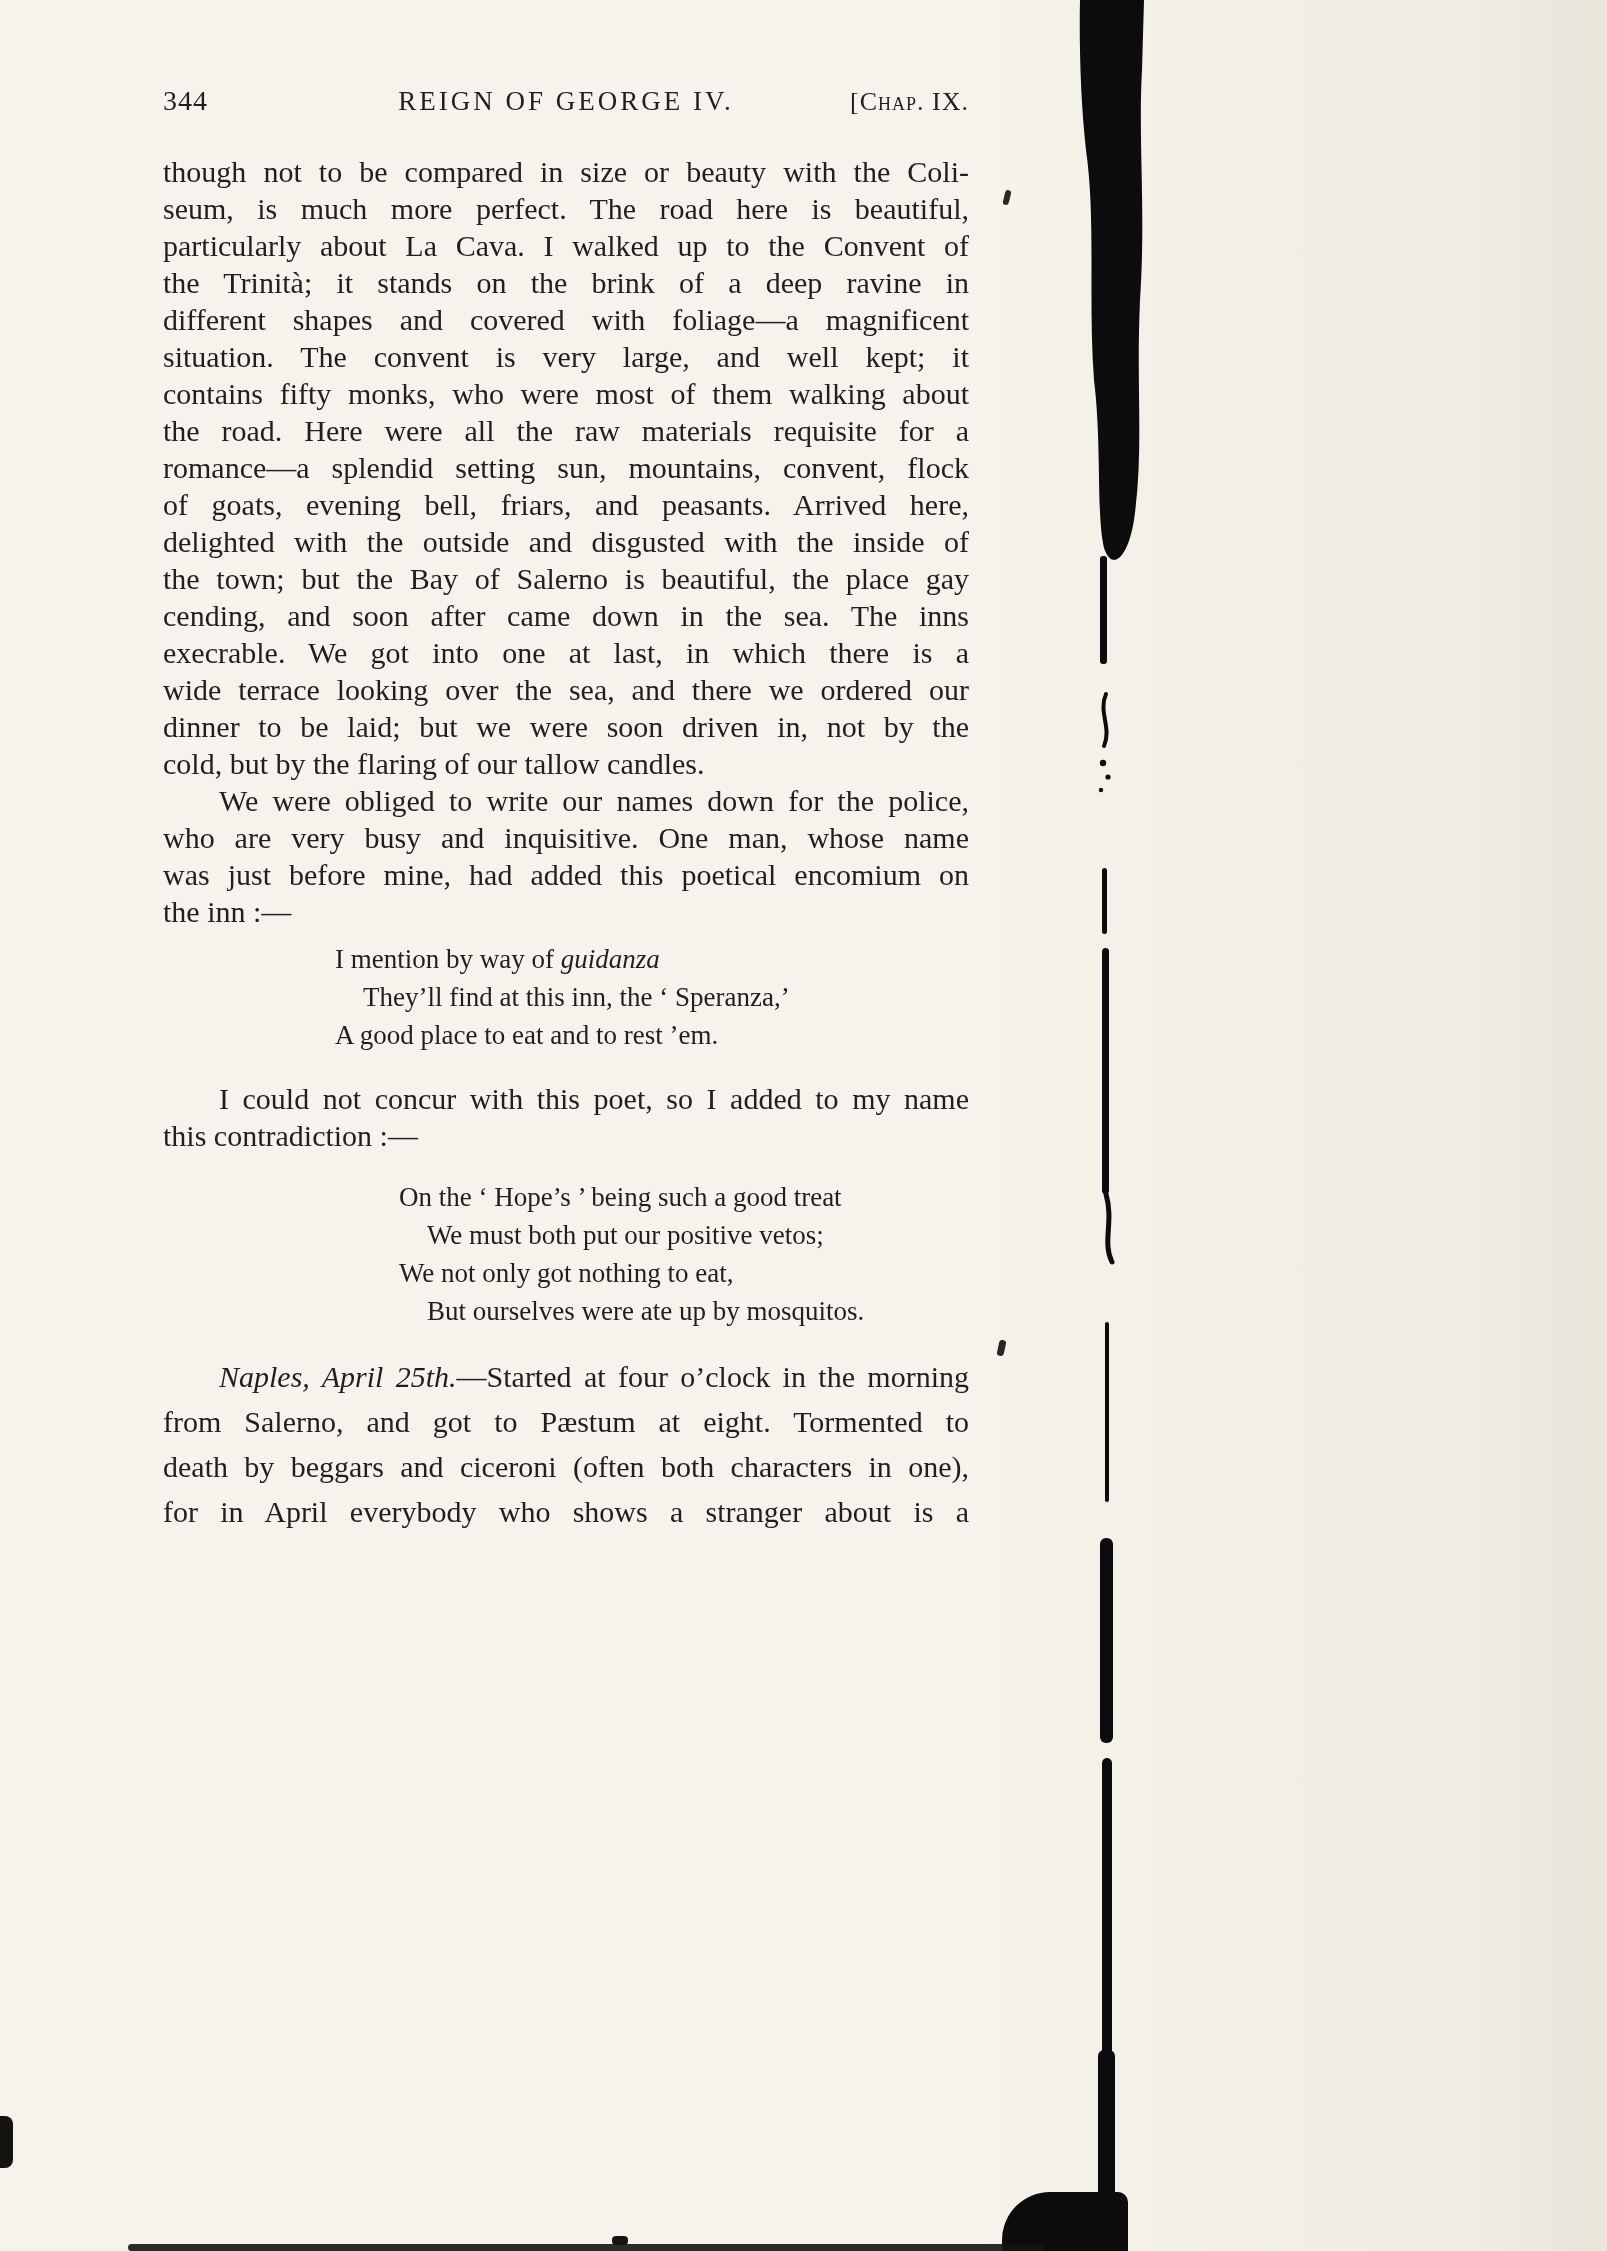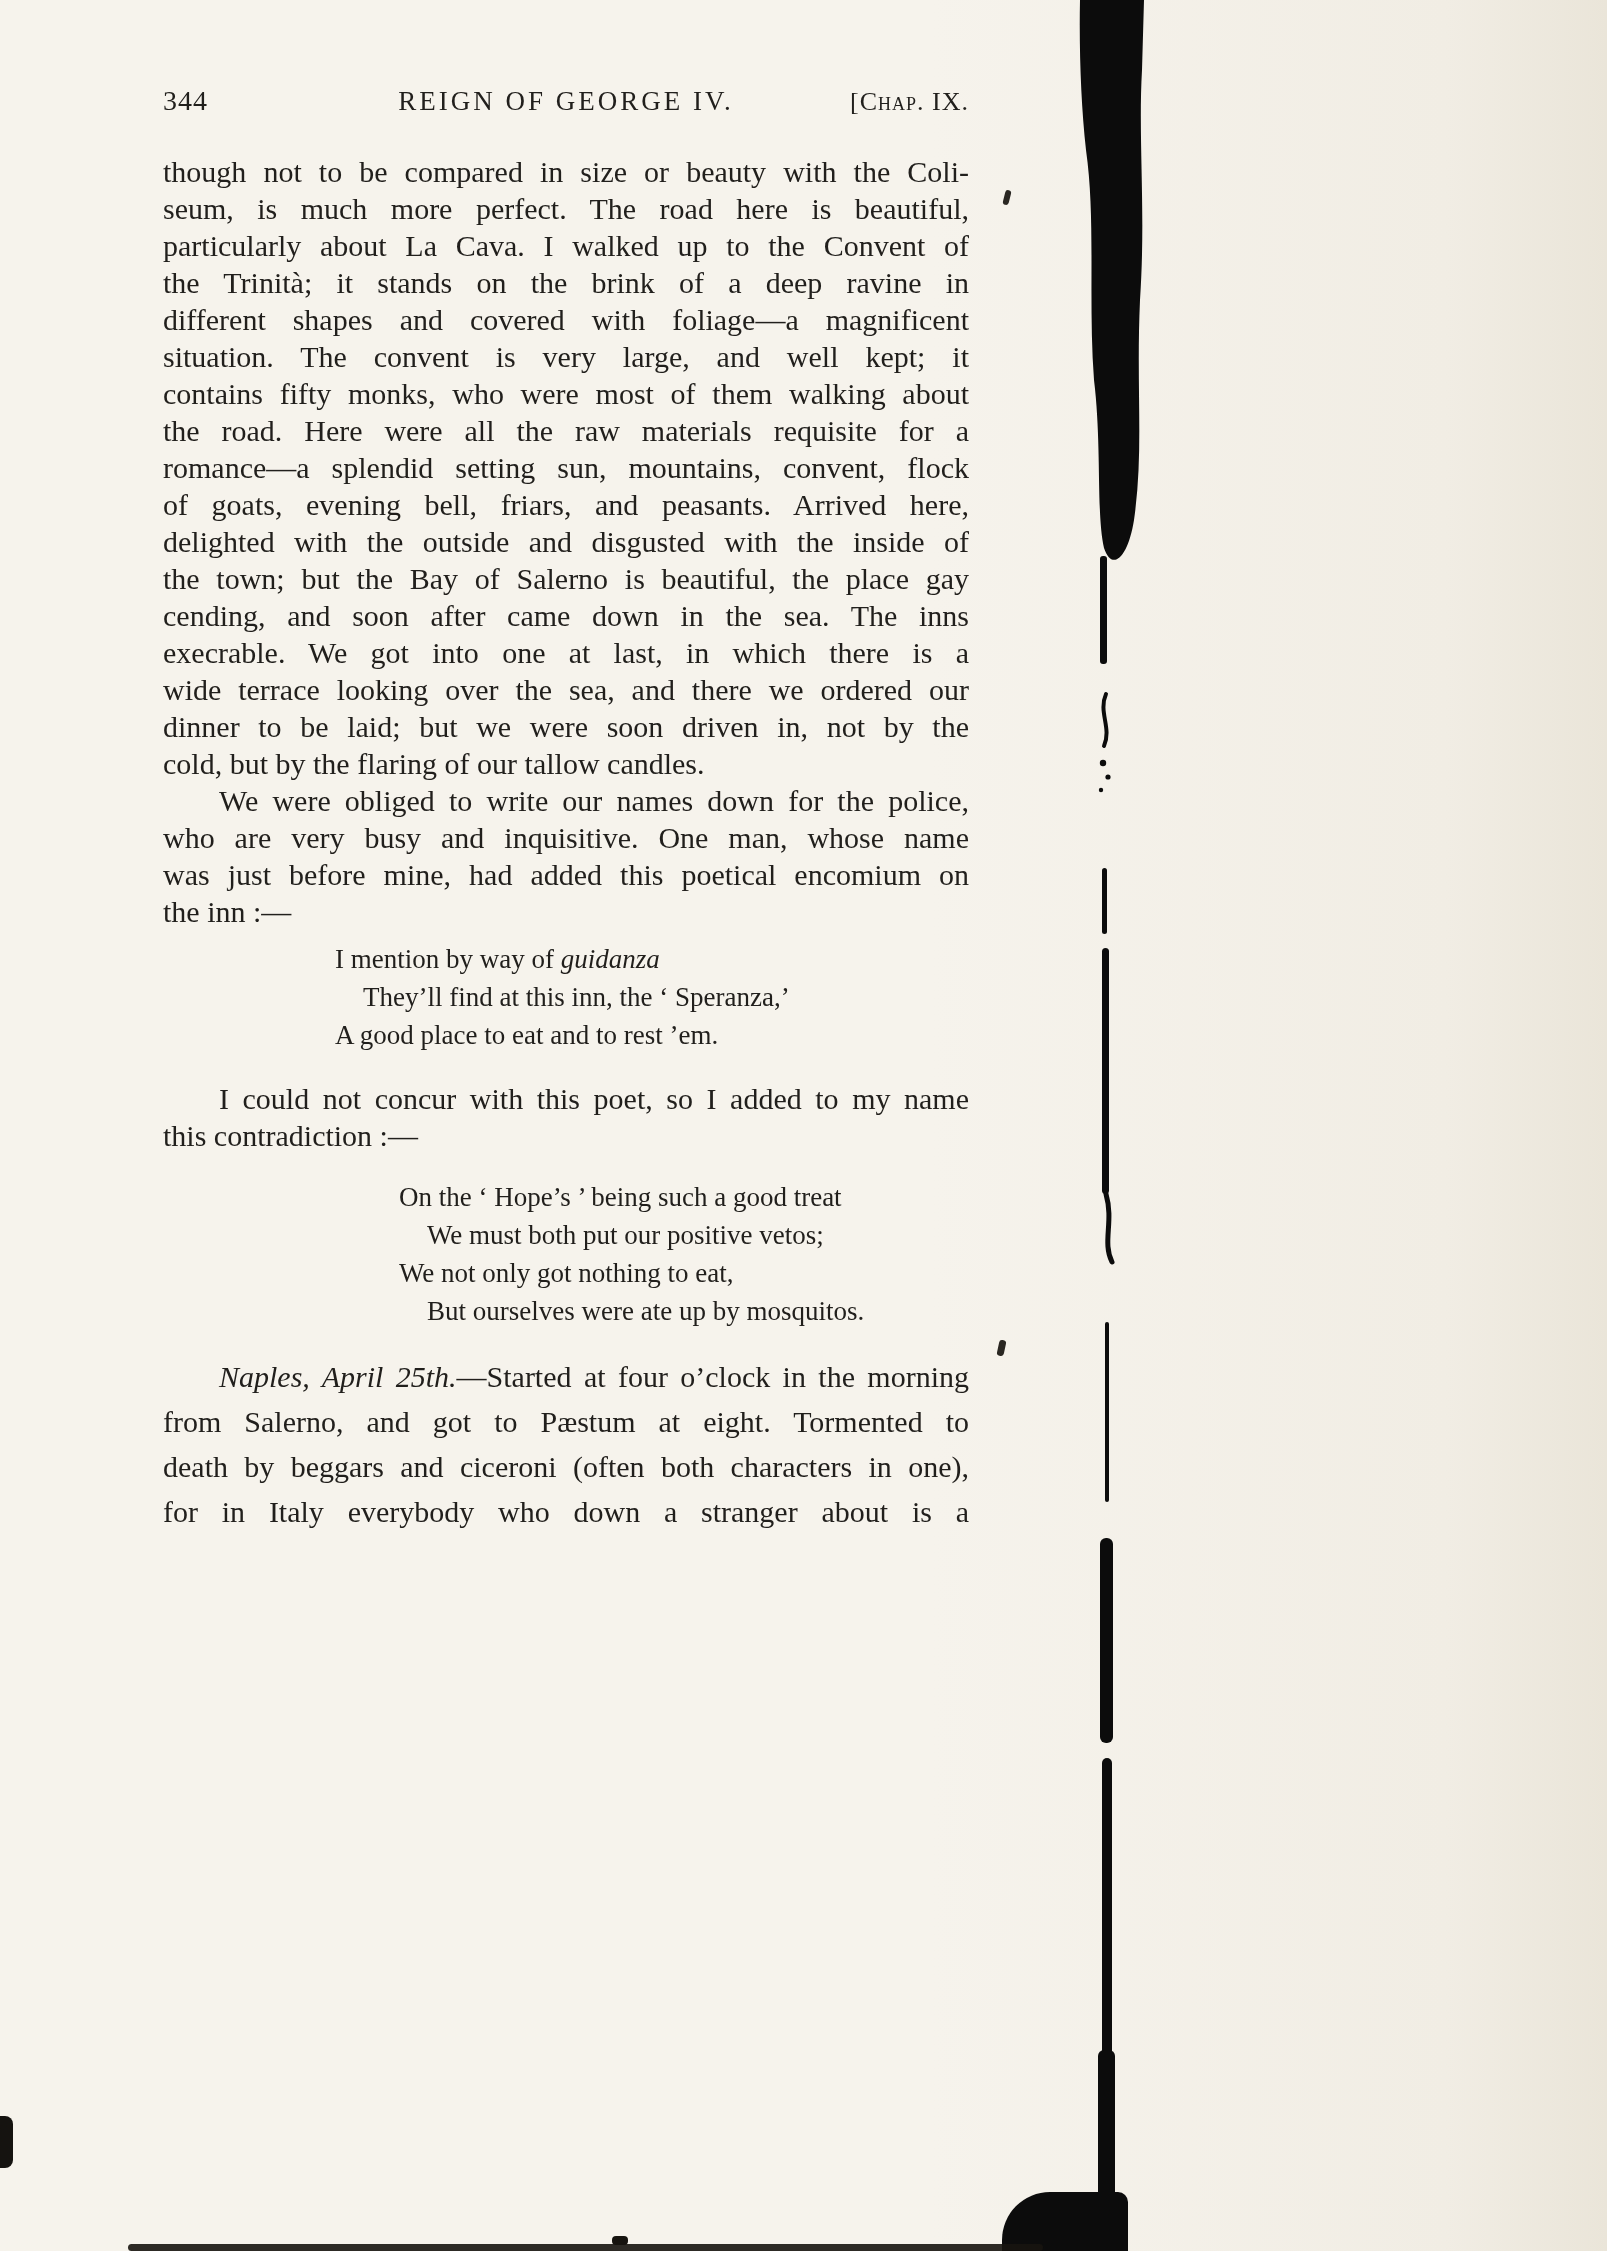--- a/index.html
+++ b/index.html
@@ -130,17 +130,17 @@
         <div class="line">On the ‘ Hope’s ’ being such a good treat</div>
         <div class="line">We must both put our positive vetos;</div>
         <div class="line">We not only got nothing to eat,</div>
         <div class="line last">But ourselves were ate up by mosquitos.</div>
       </div>
 
     <div class="para indent continues" id="para-naples">
         <div class="line"><i>Naples, April 25th.</i>—Started at four o’clock in the morning</div>
         <div class="line">from Salerno, and got to Pæstum at eight. Tormented to</div>
         <div class="line">death by beggars and ciceroni (often both characters in one),</div>
-        <div class="line last">for in Italy everybody who down a stranger about is a</div>
+        <div class="line last">for in April everybody who shows a stranger about is a</div>
       </div>
 
   </div>
 </div>
 
 </body></html>

